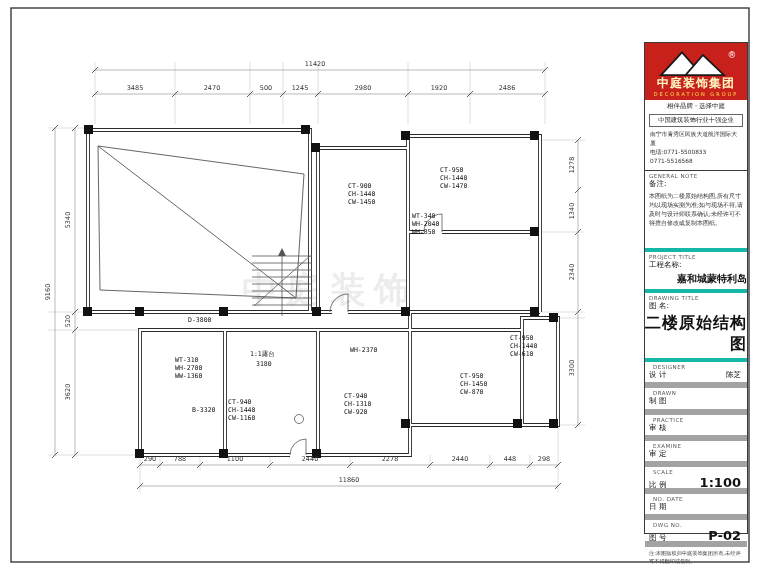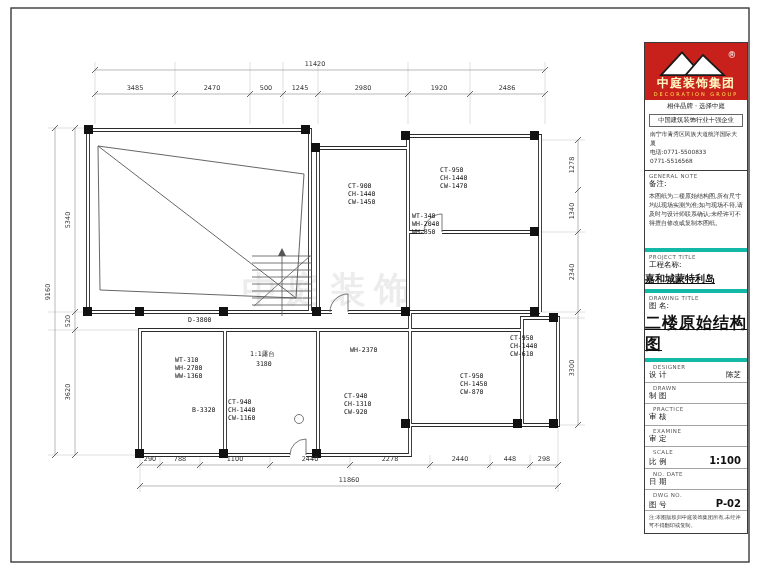--- a/index.html
+++ b/index.html
@@ -25,28 +25,28 @@
   .tb-logo-cn{color:#fef9c3;font-weight:bold;font-size:12px;letter-spacing:1px;line-height:1.15;}
   .tb-logo-en{color:#ffe04a;font-size:5px;letter-spacing:2px;line-height:1.2;}
   .tb-slogan{font-size:6.5px;text-align:center;margin-top:2px;color:#222;}
   .tb-honor{font-size:6.3px;text-align:center;border:1px solid #666;margin:3px 4px 2px;padding:1px 0;color:#222;}
   .tb-address{font-size:5.8px;color:#333;padding:1px 5px 4px;line-height:1.55;border-bottom:1px solid #3a3a3a;}
   .tb-section{border-bottom:4px solid #14b8a6;padding:1px 0 3px;}
   .tb-en{font-size:5.5px;color:#555;padding:1px 4px 0;letter-spacing:.5px;}
   .tb-cn{font-size:7.5px;color:#111;padding:0 4px;}
   .tb-note-text{font-size:6px;color:#333;margin:2px 4px 0;line-height:9px;min-height:54px;
     background:repeating-linear-gradient(to bottom,transparent 0,transparent 8.5px,#b5b5b5 8.5px,#b5b5b5 9px);}
-  .tb-big{font-size:10px;font-weight:bold;text-align:left;padding:2px 0 0;color:#111;text-decoration:underline;}
+  .tb-big{font-size:10px;font-weight:bold;text-align:right;padding:2px 0 0;color:#111;}
   .tb-drawing-name{font-size:16px;letter-spacing:1px;}
   .tb-rows{flex:1;display:flex;flex-direction:column;}
-  .tb-row{border-bottom:1px solid #a3a3a3;padding:1px 4px 1px;flex:1;min-height:13px;}
+  .tb-row{border-bottom:6px solid #a3a3a3;padding:1px 4px 1px;flex:1;min-height:13px;}
   .tb-row-main{display:flex;align-items:baseline;}
   .tb-row-cn{font-size:7.5px;color:#111;}
   .tb-row-val{margin-left:auto;font-size:7.5px;color:#111;padding-right:2px;}
-  .tb-row-val.big{font-size:10px;font-weight:bold;}
+  .tb-row-val.big{font-size:13px;font-weight:bold;}
   .tb-foot{font-size:5.2px;color:#444;padding:3px 4px;line-height:1.5;}
 </style>
 </head>
 <body>
 
 <div class="sheet">
 
   <svg width="760" height="570" viewBox="0 0 760 570">
 
     <rect class="frame" x="11" y="8" width="738" height="554"></rect>

